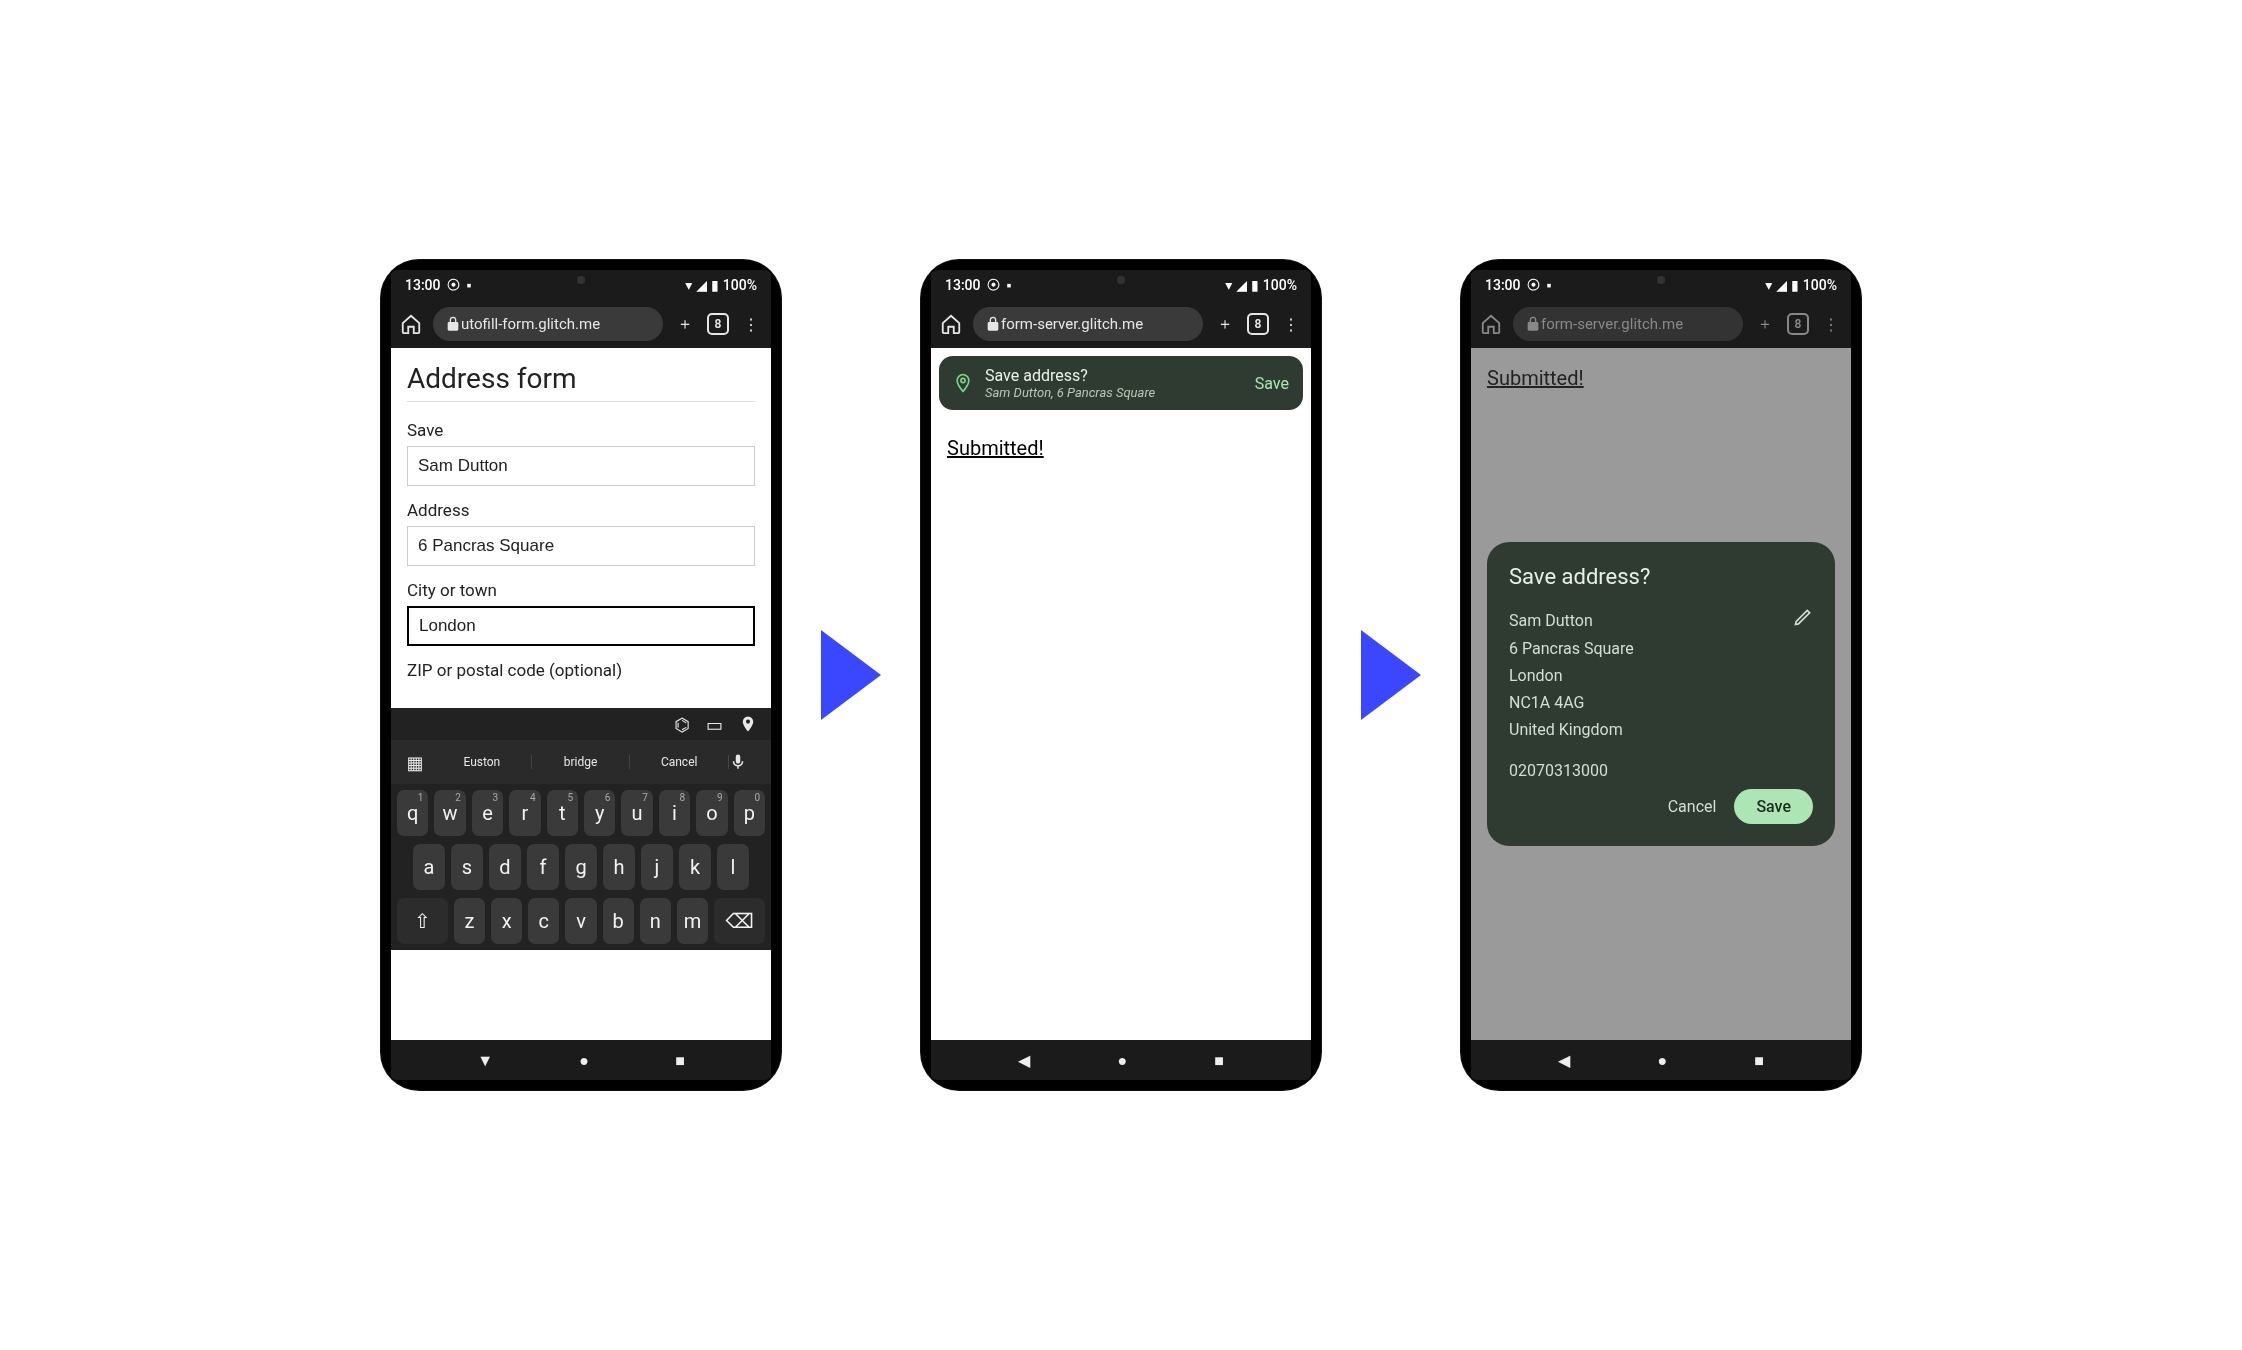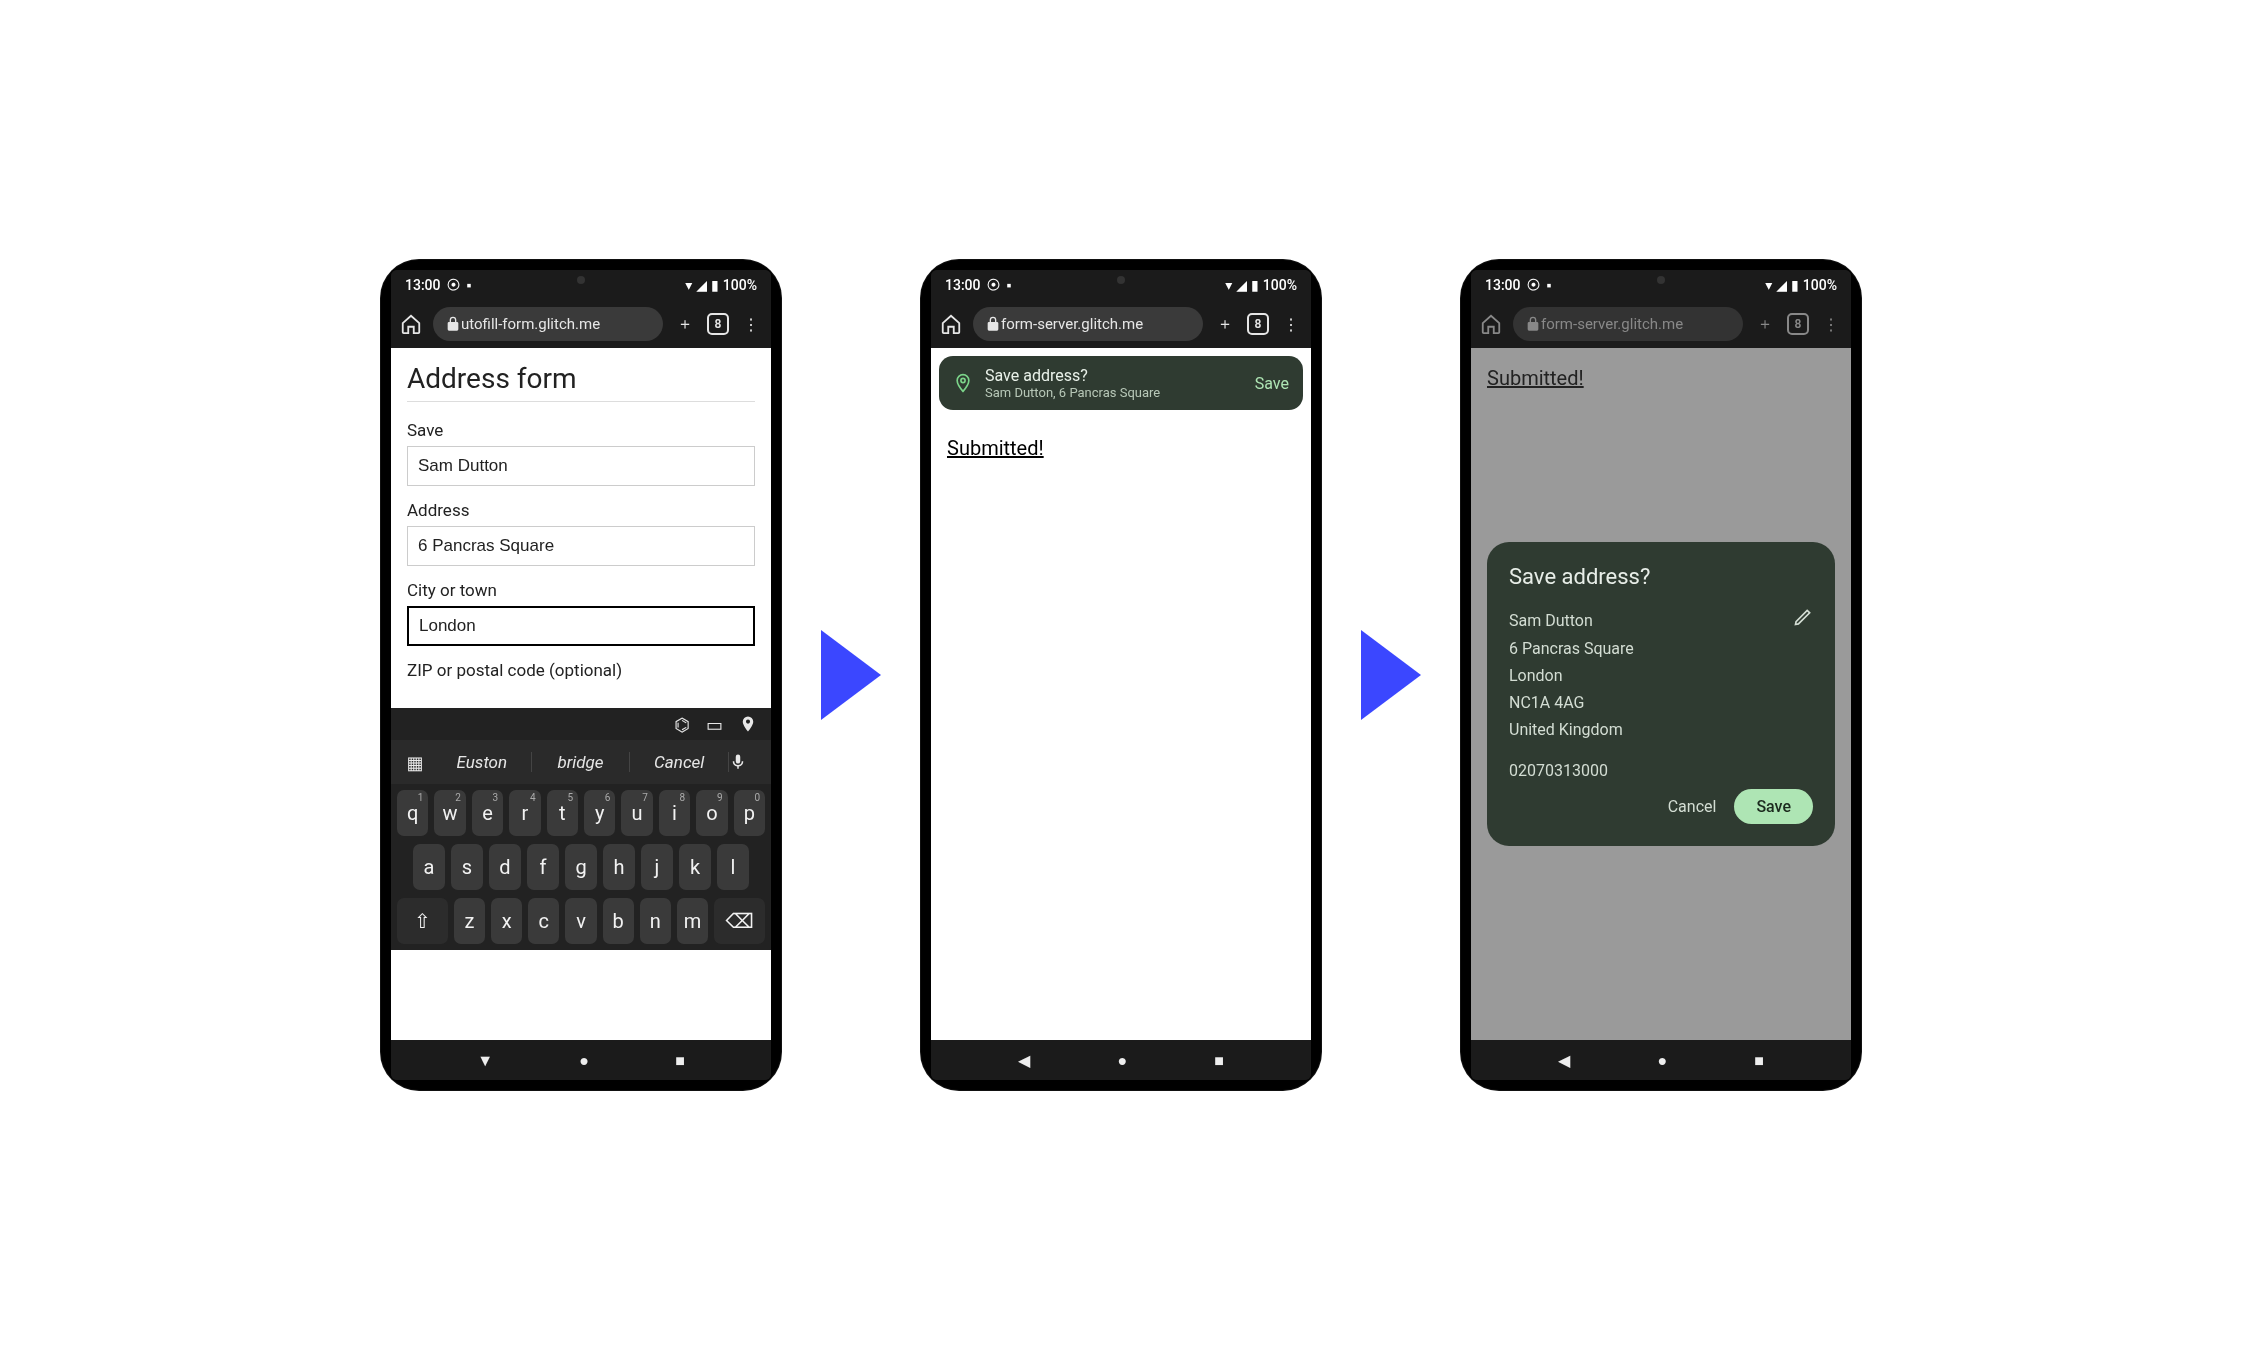--- a/index.html
+++ b/index.html
@@ -84,21 +84,21 @@
   .field input.focused { border: 2px solid #000; }
   .submitted-text { font-size: 20px; color: #000; padding: 18px 16px; text-decoration: underline; }
   .save-banner {
     margin: 8px; background: #2f3b31; border-radius: 14px;
     padding: 10px 14px; display: flex; align-items: center; gap: 12px;
     color: #d9e6d9;
   }
   .save-banner .pin { color: #7bd389; }
   .save-banner .txt { flex: 1; }
   .save-banner .title { font-size: 16px; color: #e9f1e9; }
-  .save-banner .sub { font-size: 13px; color: #b7c7b7; }
+  .save-banner .sub { font-size: 13px; color: #b7c7b7; font-style: italic; }
   .save-banner .save-btn { color: #aee5b4; font-size: 16px; }
   .dialog-backdrop {
     position: absolute; inset: 0; background: rgba(0,0,0,0); display: flex;
     align-items: center; justify-content: center; padding: 16px;
   }
   .dialog {
     width: 100%; background: #2f3b31; border-radius: 22px; color: #e8eee8;
     padding: 22px;
   }
   .dialog h2 { font-size: 22px; font-weight: 400; margin-bottom: 18px; }
@@ -115,21 +115,21 @@
     display: flex; flex-direction: column;
   }
   .kb-toolbar {
     height: 32px; display: flex; justify-content: flex-end; align-items: center;
     gap: 16px; padding: 0 14px; font-size: 18px;
   }
   .kb-sugg {
     height: 44px; display: flex; align-items: center; padding: 0 6px;
     background: #2a2a2a; gap: 0;
   }
-  .kb-sugg .sugg { flex: 1; text-align: center; font-size: 17px; border-right: 1px solid #444; color:#e6e6e6;font-style:italic;}
+  .kb-sugg .sugg { flex: 1; text-align: center; font-size: 12px; border-right: 1px solid #444; color:#e6e6e6;}
   .kb-sugg .sugg:last-of-type { border-right: none; }
   .kb-sugg .side { width: 36px; text-align: center; font-size: 18px; }
   .kb-rows { padding: 6px; display: flex; flex-direction: column; gap: 8px; }
   .kb-row { display: flex; gap: 6px; justify-content: center; }
   .key {
     flex: 1; height: 46px; background: #3a3a3a; border-radius: 7px;
     display: flex; align-items: center; justify-content: center; font-size: 20px; position: relative;
     color: #f2f2f2;
   }
   .key .sup { position: absolute; top: 2px; right: 5px; font-size: 10px; color: #aaa;}

